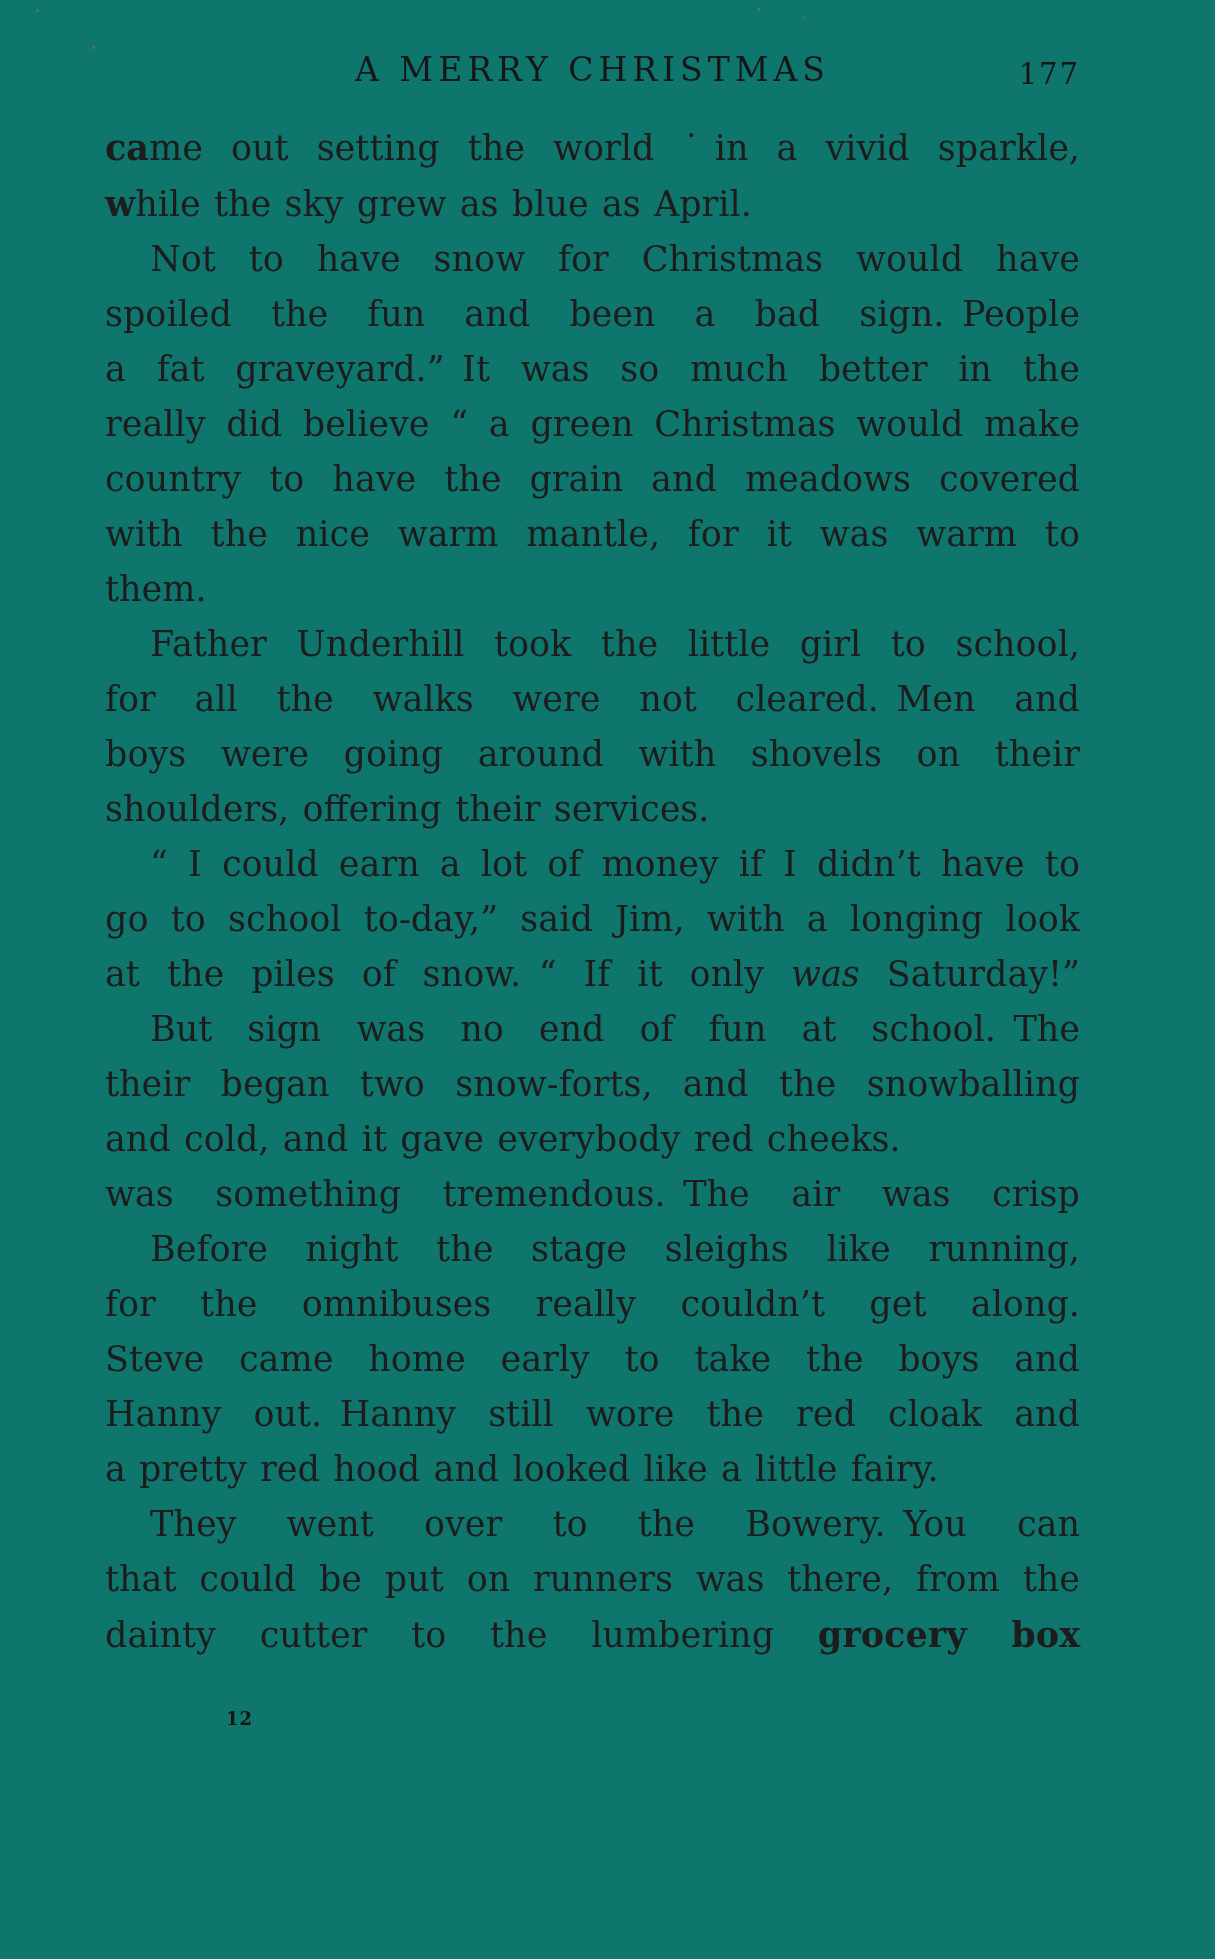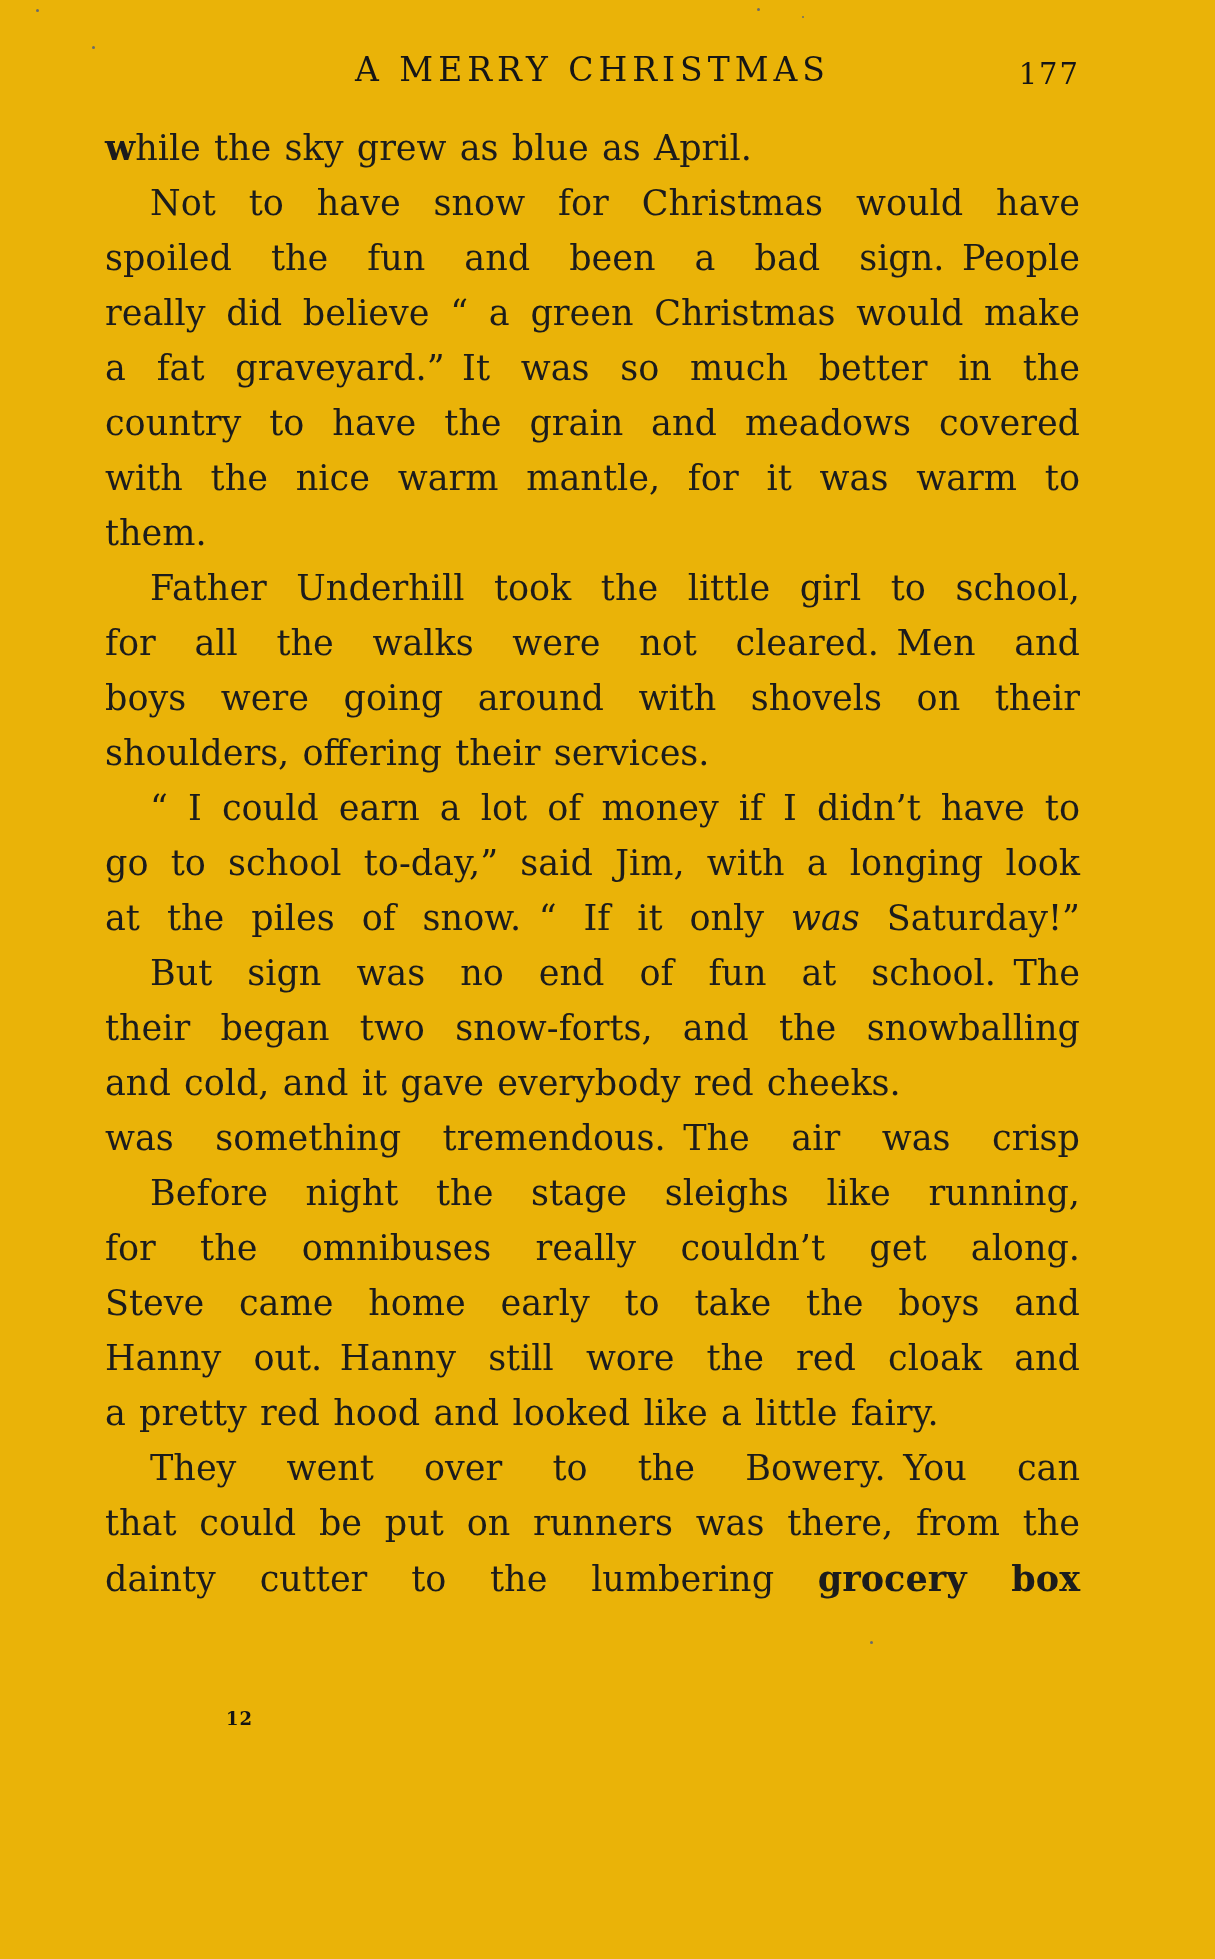--- a/index.html
+++ b/index.html
@@ -77,33 +77,34 @@
   
   .speck {
     position: absolute;
     background: #6b6b6b;
     border-radius: 50%;
   }
 </style>
 </head>
 <body>
 
-<div class="page" style="background: #eab308; color: rgb(28, 28, 28);">
+<div class="page" style="background: #0f766e; color: rgb(28, 28, 28);">
 
   <header class="running-head">
     <div class="head-title">A MERRY CHRISTMAS</div>
     <div class="folio">177</div>
   </header>
 
   <main class="text-block" id="text-block">
+      <div class="line"><b>ca</b><span>me out setting the world ˙in a vivid sparkle,</span></div>
       <div class="line last"><b>w</b><span>hile the sky grew as blue as April.</span></div>
       <div class="line first"><span>Not to have snow for Christmas would have</span></div>
       <div class="line"><span>spoiled the fun and been a bad sign. People</span></div>
+      <div class="line"><span>a fat graveyard.” It was so much better in the</span></div>
       <div class="line"><span>really did believe “ a green Christmas would make</span></div>
-      <div class="line"><span>a fat graveyard.” It was so much better in the</span></div>
       <div class="line"><span>country to have the grain and meadows covered</span></div>
       <div class="line"><span>with the nice warm mantle, for it was warm to</span></div>
       <div class="line last"><span>them.</span></div>
       <div class="line first"><span>Father Underhill took the little girl to school,</span></div>
       <div class="line"><span>for all the walks were not cleared. Men and</span></div>
       <div class="line"><span>boys were going around with shovels on their</span></div>
       <div class="line last"><span>shoulders, offering their services.</span></div>
       <div class="line first"><span>“ I could earn a lot of money if I didn’t have to</span></div>
       <div class="line"><span>go to school to-day,” said Jim, with a longing look</span></div>
       <div class="line"><span>at the piles of snow. “ If it only </span><i>was</i><span> Saturday!”</span></div>

